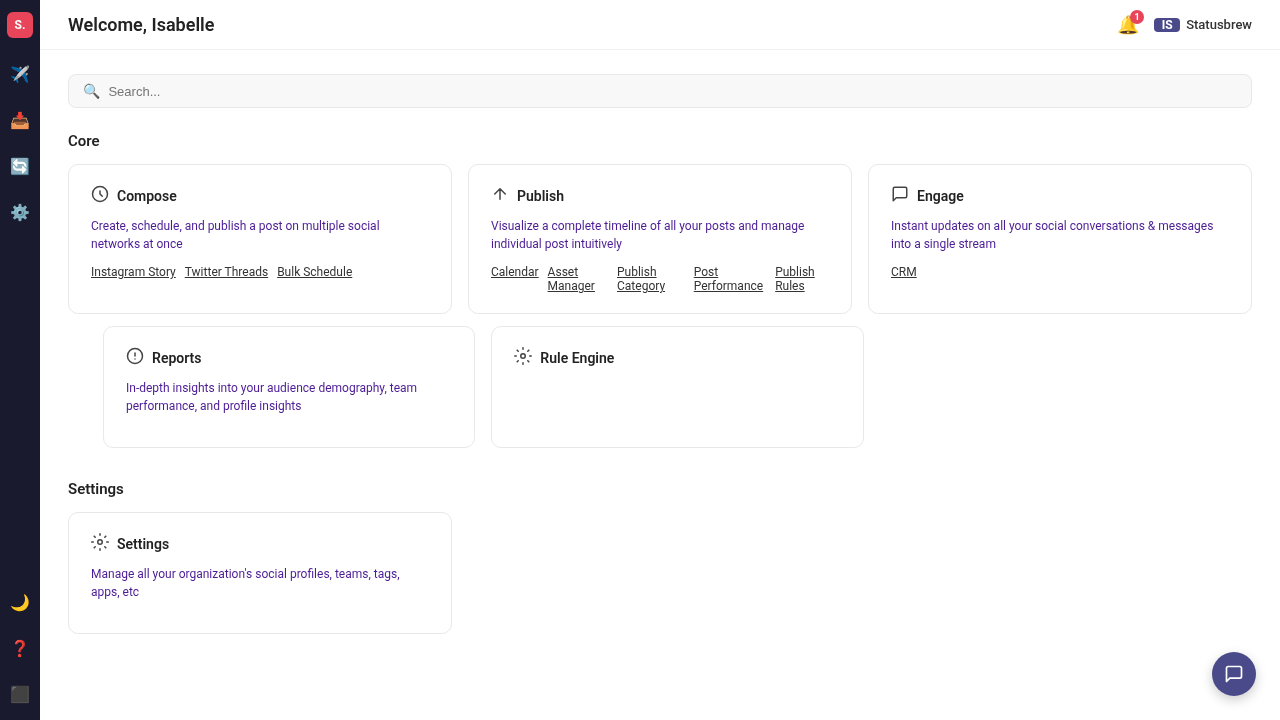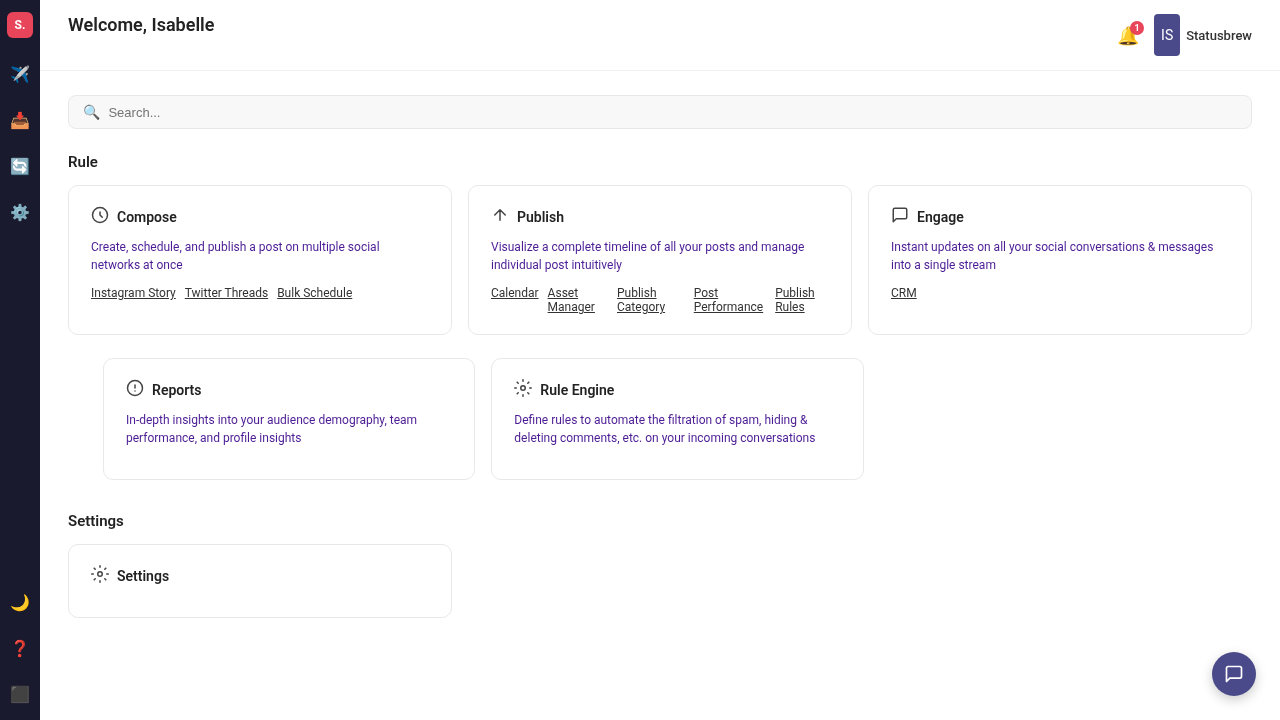--- a/index.html
+++ b/index.html
@@ -98,29 +98,29 @@
       font-weight: bold;
     }
     .user-info {
       display: flex;
       align-items: center;
       gap: 6px;
       cursor: pointer;
     }
     .user-avatar {
       width: 26px;
-      height: 42px;
+      height: 14px;
       background: #4a4a8a;
       border-radius: 4px;
       display: flex;
       align-items: center;
       justify-content: center;
       color: white;
-      font-size: 14px;
-      font-weight: normal;
+      font-size: 12px;
+      font-weight: bold;
     }
     .user-name {
       font-size: 13px;
       font-weight: 500;
       color: #333;
     }
 
     
     .content {
       padding: 24px 28px;
@@ -156,21 +156,21 @@
       font-weight: 600;
       color: #222;
       margin-bottom: 14px;
     }
 
     
     .cards-grid {
       display: grid;
       grid-template-columns: repeat(3, 1fr);
       gap: 16px;
-      margin-bottom: 23px;
+      margin-bottom: 12px;
     }
 
     .card {
       background: #ffffff;
       border: 1px solid #e8e8e8;
       border-radius: 10px;
       padding: 20px 22px;
     }
     .card-header {
       display: flex;
@@ -257,21 +257,21 @@
     </div>
   </div>
 
   <div class="content">
 
     <div class="search-bar">
       <span class="search-icon">🔍</span>
       <input class="search-input" type="text" placeholder="Search..." style="">
     </div>
 
-    <div class="section-title">Rule</div>
+    <div class="section-title">Core</div>
 
     <div class="cards-grid">
 
       <div class="card">
         <div class="card-header">
           <span class="card-icon">
             <svg width="18" height="18" viewBox="0 0 24 24" fill="none" stroke="#444" stroke-width="2" stroke-linecap="round" stroke-linejoin="round">
                 <circle cx="12" cy="12" r="10"></circle>
                 <path d="M12 8v4l3 3"></path>
               </svg>
@@ -341,21 +341,20 @@
       <div class="card">
         <div class="card-header">
           <span class="card-icon">
             <svg width="18" height="18" viewBox="0 0 24 24" fill="none" stroke="#444" stroke-width="2" stroke-linecap="round" stroke-linejoin="round">
                 <circle cx="12" cy="12" r="3"></circle>
                 <path d="M12 1v2M12 21v2M4.22 4.22l1.42 1.42M18.36 18.36l1.42 1.42M1 12h2M21 12h2M4.22 19.78l1.42-1.42M18.36 5.64l1.42-1.42"></path>
               </svg>
           </span>
           <span class="card-title">Rule Engine</span>
         </div>
-        <div class="card-description">Define rules to automate the filtration of spam, hiding &amp; deleting comments, etc. on your incoming conversations</div>
       </div>
 
       <div style="visibility:hidden;"></div>
 
     </div>
 
     <div class="section-title">Settings</div>
 
     <div class="cards-grid">
 
@@ -363,20 +362,21 @@
       <div class="card">
         <div class="card-header">
           <span class="card-icon">
             <svg width="18" height="18" viewBox="0 0 24 24" fill="none" stroke="#444" stroke-width="2" stroke-linecap="round" stroke-linejoin="round">
                 <circle cx="12" cy="12" r="3"></circle>
                 <path d="M12 1v2M12 21v2M4.22 4.22l1.42 1.42M18.36 18.36l1.42 1.42M1 12h2M21 12h2M4.22 19.78l1.42-1.42M18.36 5.64l1.42-1.42"></path>
               </svg>
           </span>
           <span class="card-title">Settings</span>
         </div>
+        <div class="card-description">Manage all your organization's social profiles, teams, tags, apps, etc</div>
       </div>
 
       <div style="visibility:hidden;"></div>
 
     </div>
 
   </div>
 </div>
 
 <div class="chat-button">

